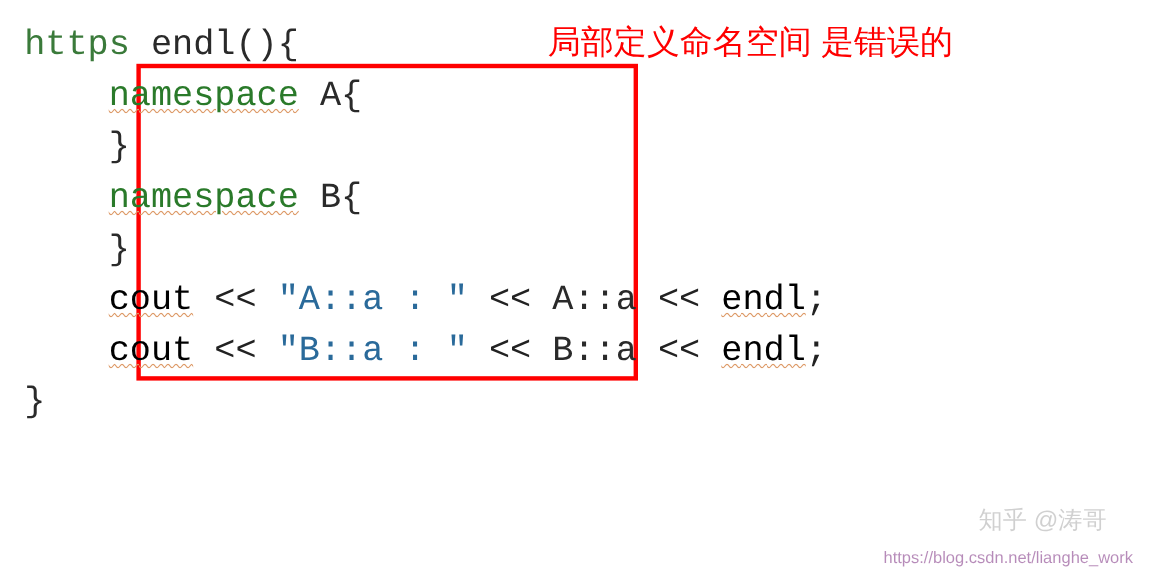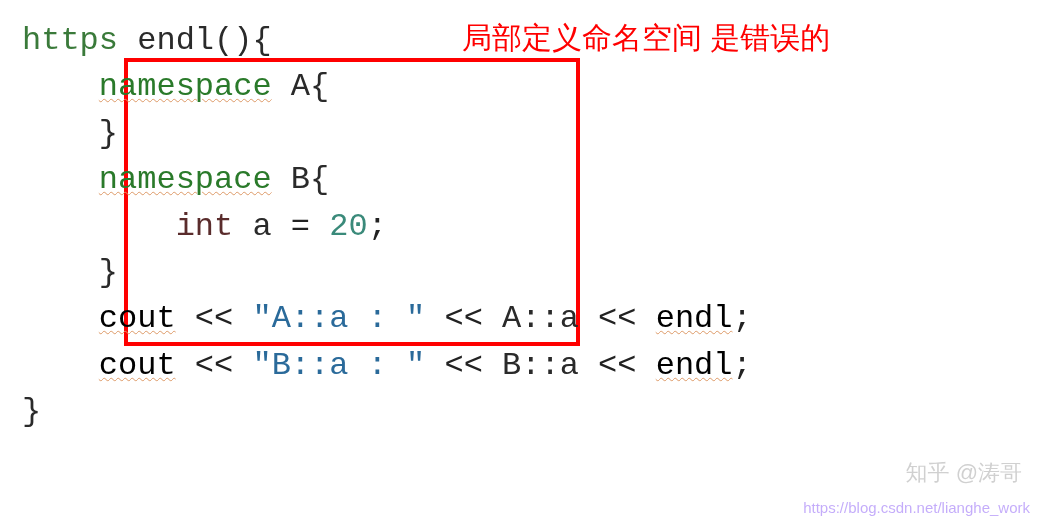--- a/index.html
+++ b/index.html
@@ -22,52 +22,52 @@
     .line { white-space: pre; line-height: 1.45; }
     .kw-void { color: #3a7a3a; }
     .kw-ns { color: #2a7a2a; font-weight: normal; text-decoration: underline wavy #d96; text-decoration-thickness: 1px; text-underline-offset: 3px; }
     .kw-int { color: #5a2c2c; }
     .ident { color: #2a2a2a; }
     .num { color: #3a8a7a; }
     .str { color: #2a6a9a; }
     .op { color: #222; }
     .cout { text-decoration: underline wavy #d96; text-decoration-thickness: 1px; text-underline-offset: 3px; font-family: Liberation Mono, monospace; }
     .endl { text-decoration: underline wavy #d96; text-decoration-thickness: 1px; text-underline-offset: 3px; }
-    .text-zh { font-family: "Microsoft YaHei", "SimSun", sans-serif; }
+    .text-zh { font-family: "Microsoft YaHei", "SimSun", sans-serif; margin-left: 36px; }
     .error-label {
       position: absolute;
       top: 18px;
       left: 462px;
       color: #ff0000;
       font-family: "Microsoft YaHei", "SimSun", sans-serif;
       font-size: 30px;
     }
     .error-box {
       position: absolute;
       top: 58px;
       left: 124px;
       width: 456px;
       height: 288px;
       border: 4px solid #ff0000;
       pointer-events: none;
     }
     .watermark-1 {
       position: absolute;
-      right: 28px;
+      right: 44px;
       bottom: 36px;
       color: #b8b8b8;
       font-family: "Microsoft YaHei", sans-serif;
       font-size: 22px;
       opacity: 0.65;
     }
     .watermark-2 {
       position: absolute;
       right: 20px;
       bottom: 8px;
-      color: #8b5cf6;
+      color: #701a75;
       font-family: Arial, sans-serif;
       font-size: 15px;
       opacity: 0.5;
     }
   </style>
 </head>
 <body>
 
 <div class="error-label text-zh">局部定义命名空间 是错误的</div>
 
@@ -77,21 +77,20 @@
 
   <div class="line"><span class="kw-void">https</span><span class="ident"> endl(){</span></div>
 
   <div class="line"><span>    </span><span class="kw-ns">namespace</span><span class="ident"> A{</span></div>
 
 
   <div class="line"><span>    </span><span class="ident">}</span></div>
 
   <div class="line"><span>    </span><span class="kw-ns">namespace</span><span class="ident"> B{</span></div>
 
-  <div class="line"><span>        </span><span class="kw-int">int</span><span class="ident"> a </span><span class="op">=</span><span> </span><span class="num">20</span><span class="op">;</span></div>
 
   <div class="line"><span>    </span><span class="ident">}</span></div>
 
   <div class="line"><span>    </span><span class="cout">cout</span><span> </span><span class="op">&lt;&lt;</span><span> </span><span class="str">"A::a : "</span><span> </span><span class="op">&lt;&lt;</span><span> </span><span class="ident">A::a</span><span> </span><span class="op">&lt;&lt;</span><span> </span><span class="endl">endl</span><span class="op">;</span></div>
 
   <div class="line"><span>    </span><span class="cout">cout</span><span> </span><span class="op">&lt;&lt;</span><span> </span><span class="str">"B::a : "</span><span> </span><span class="op">&lt;&lt;</span><span> </span><span class="ident">B::a</span><span> </span><span class="op">&lt;&lt;</span><span> </span><span class="endl">endl</span><span class="op">;</span></div>
 
   <div class="line"><span class="ident">}</span></div>
 
 </div>

